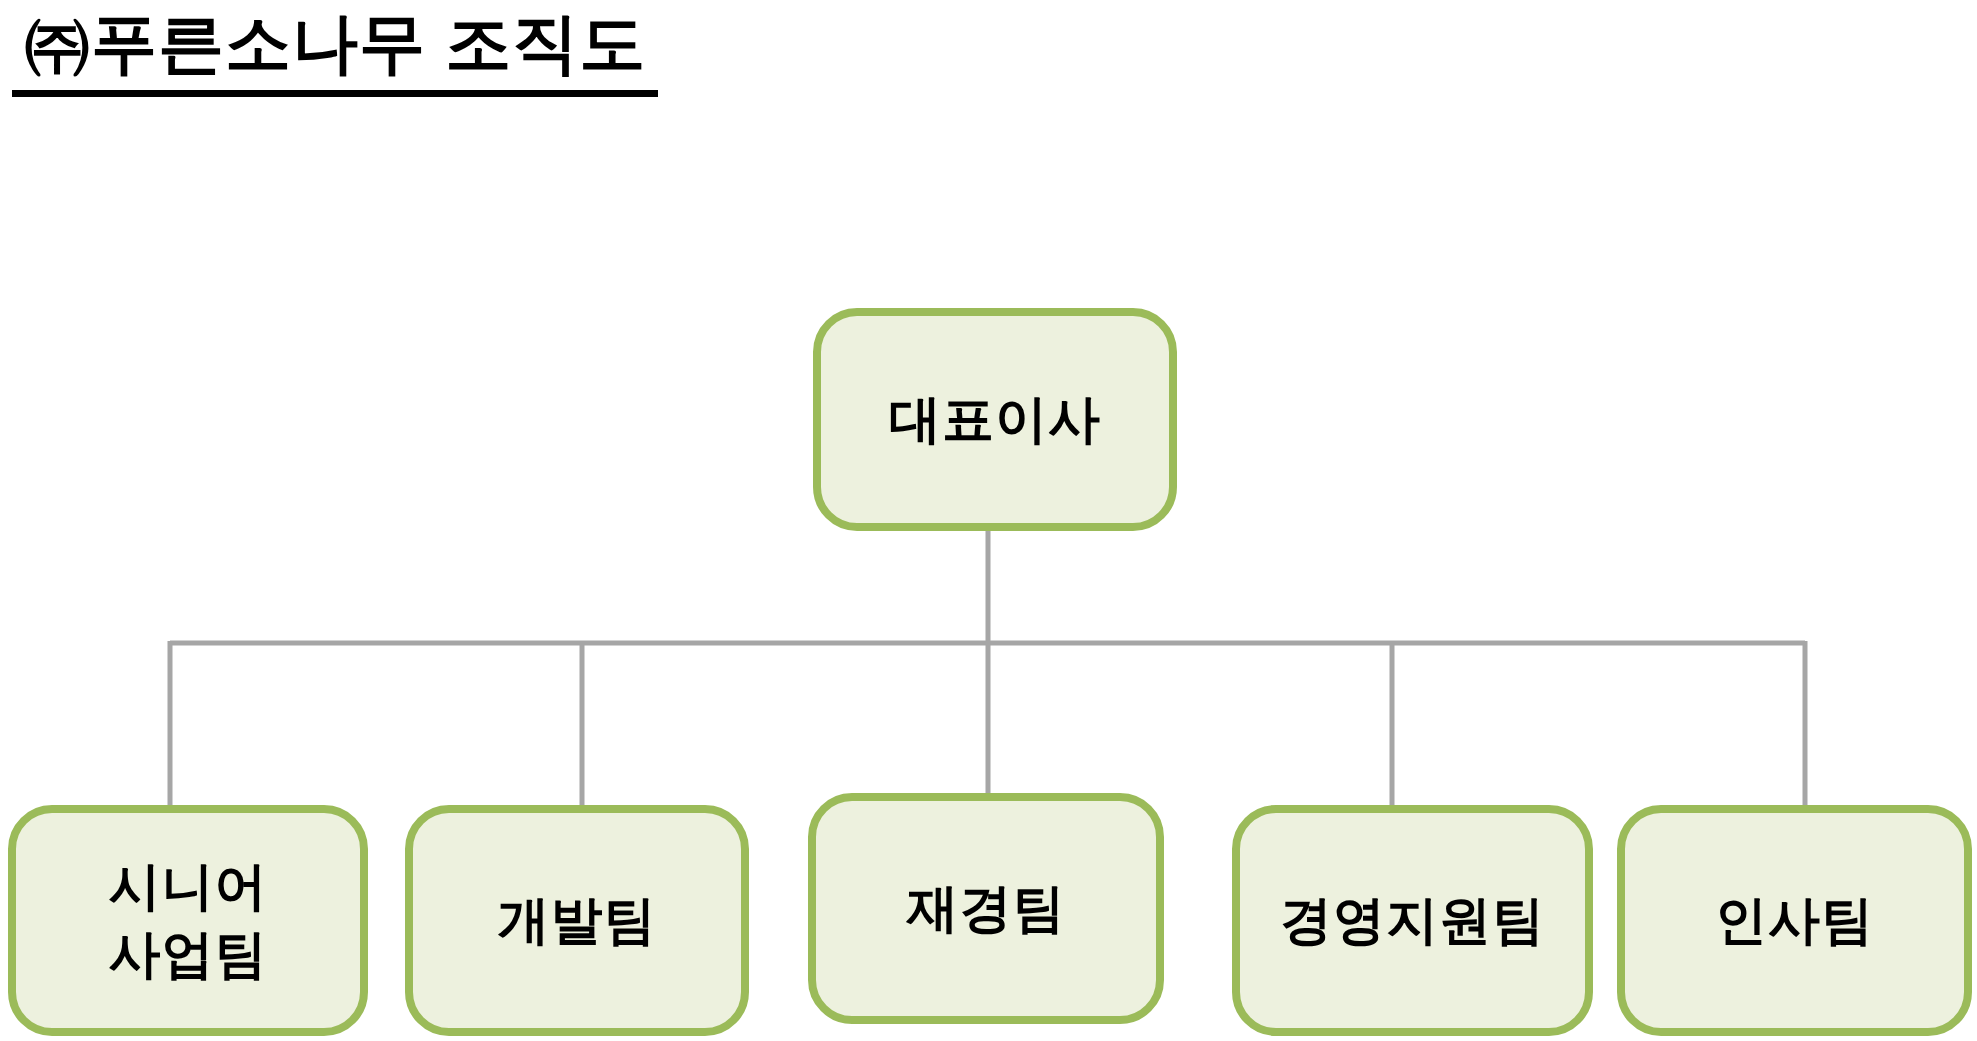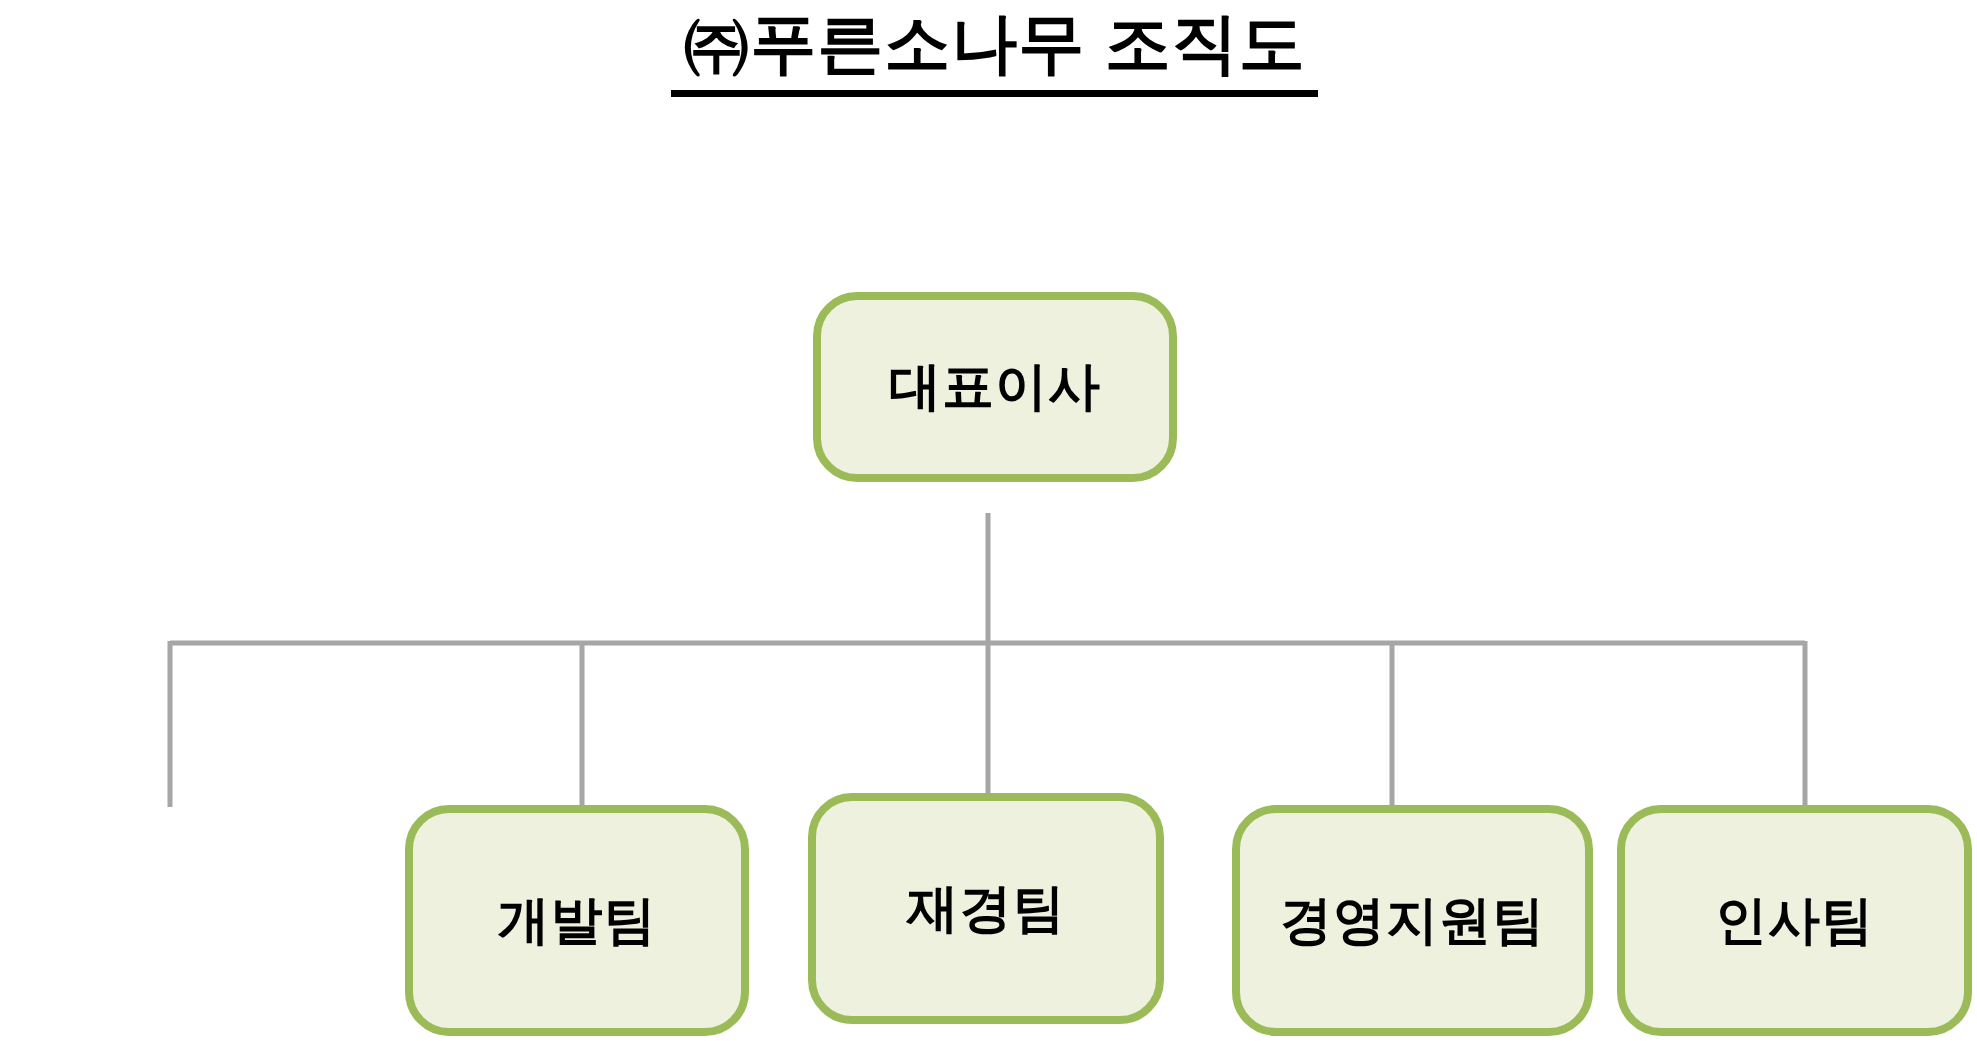--- a/index.html
+++ b/index.html
@@ -13,21 +13,20 @@
     height: 1041px;
     background: var(--background, #ffffff);
     font-family: "Liberation Sans", "DejaVu Sans", sans-serif;
     overflow: hidden;
   }
   .title-wrap {
     position: absolute;
     top: 6px;
     left: 12px;
     right: 0;
-    text-align: center;
   }
   .title-text {
     display: inline-block;
     font-size: 66px;
     font-weight: bold;
     color: var(--title-text, #000000);
     letter-spacing: 1px;
     border-bottom: 7px solid var(--title-text, #000000);
     padding: 0 12px 8px 12px;
     line-height: 1.15;
@@ -54,21 +53,21 @@
     text-align: center;
   }
   .node .label {
     font-size: 52px;
     font-weight: bold;
     color: #000000;
     white-space: pre-line;
     line-height: 1.3;
     letter-spacing: 1px;
   }
-  .node-root  { left: 813px;  top: 292px; width: 364px; height: 190px; }
+  .node-root  { left: 813px;  top: 308px; width: 364px; height: 223px; }
   .node-c0    { left: 8px;    top: 805px; width: 360px; height: 231px; }
   .node-c1    { left: 405px;  top: 805px; width: 344px; height: 231px; }
   .node-c2    { left: 808px;  top: 793px; width: 356px; height: 231px; }
   .node-c3    { left: 1212px; top: 805px; width: 361px; height: 231px; margin-left: 20px; }
   .node-c4    { left: 1617px; top: 805px; width: 355px; height: 231px; }
 </style>
 </head>
 <body>
 
 <div class="canvas">
@@ -85,20 +84,24 @@
       M582 641 L582 807
       M988 641 L988 807
       M1392 641 L1392 807
       M1805 641 L1805 807"></path>
   </svg>
 
   <div class="node node-root">
     <span class="label">대표이사</span>
   </div>
 
+  <div class="node node-c0">
+    <span class="label">시니어
+사업팀</span>
+  </div>
 
   <div class="node node-c1">
     <span class="label">개발팀</span>
   </div>
 
   <div class="node node-c2">
     <span class="label">재경팀</span>
   </div>
 
   <div class="node node-c3">

